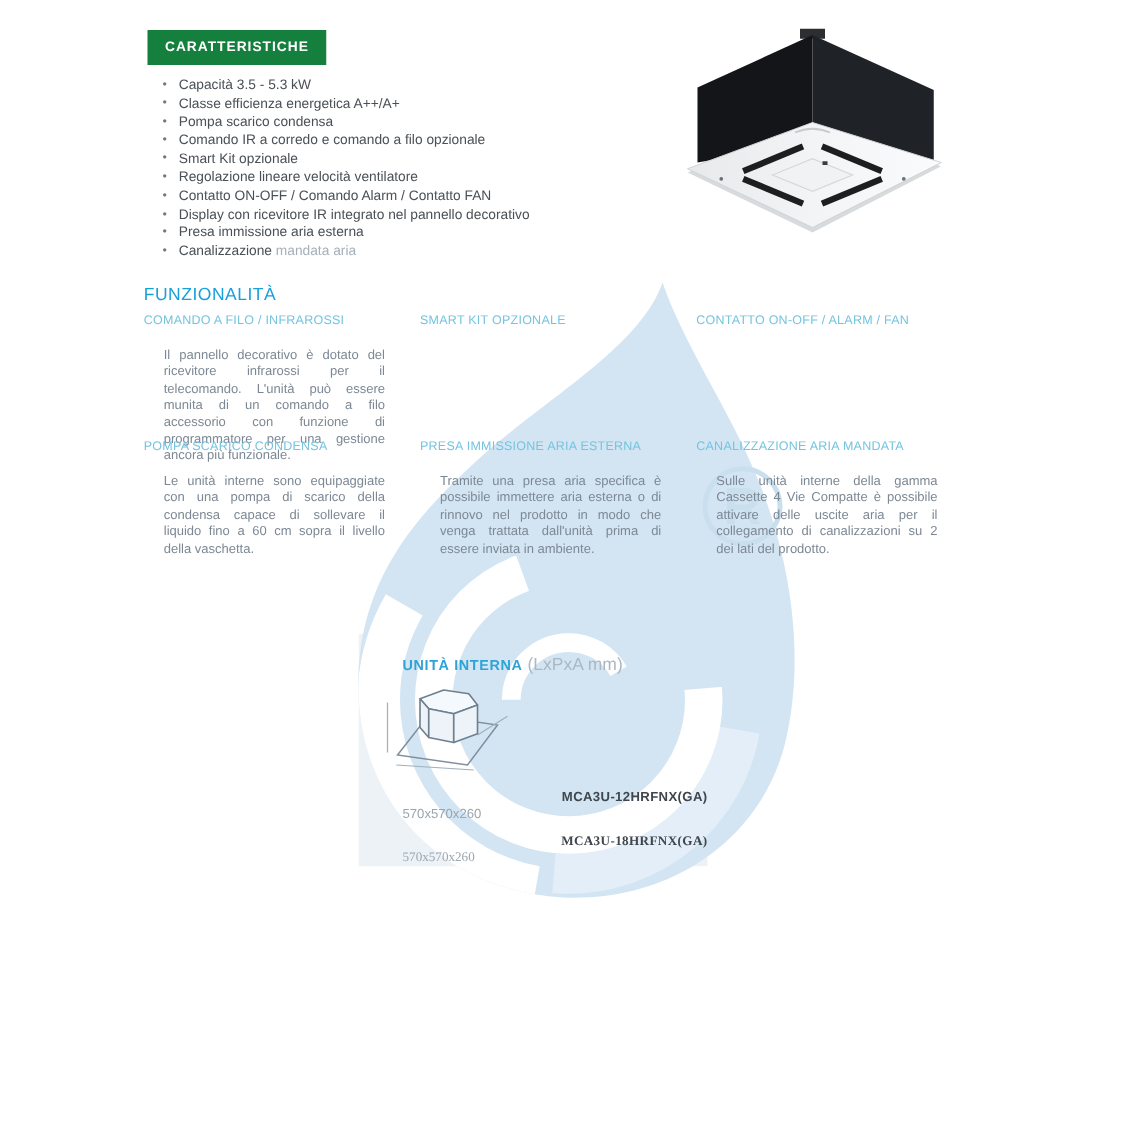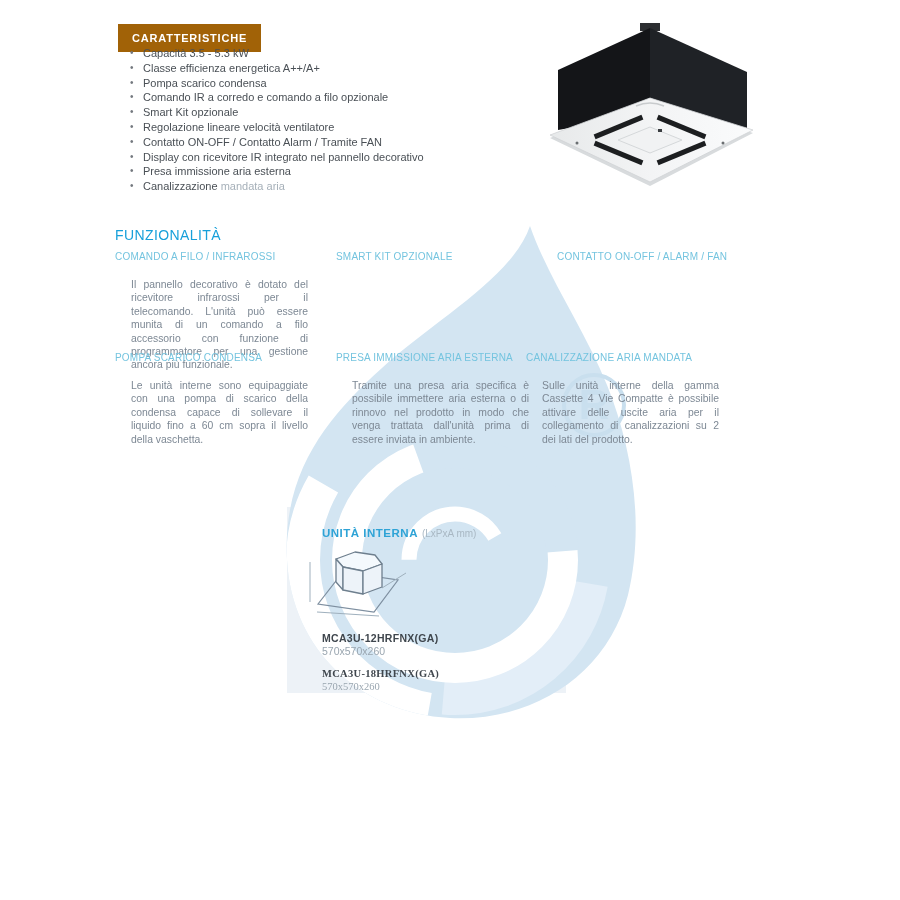--- a/index.html
+++ b/index.html
@@ -3,26 +3,26 @@
 <meta charset="utf-8">
 <style>
   html,body{margin:0;padding:0;background:#ffffff;}
   .page{
     position:relative;width:900px;height:900px;background:#ffffff;
     font-family:"Liberation Sans",sans-serif;overflow:hidden;
   }
   
   .badge{
     position:absolute;left:118px;top:24px;z-index:2;
-    background:#a16207;color:#ffffff;font-size:11px;font-weight:bold;
+    background:#15803d;color:#ffffff;font-size:11px;font-weight:bold;
     letter-spacing:.8px;padding:8px 14px;
   }
   
   .features{
-    position:absolute;left:143px;top:46px;z-index:2;
+    position:absolute;left:143px;top:61px;z-index:2;
     margin:0;padding:0;list-style:none;
   }
   .features li{
     position:relative;font-size:11px;line-height:14.8px;color:#4a5056;
   }
   .features li::before{
     content:"•";position:absolute;left:-13px;top:0;color:#74797f;font-size:10px;
   }
   .feat-light{color:#a6b0b9;}
   
@@ -38,38 +38,38 @@
     letter-spacing:.2px;white-space:nowrap;
   }
   .sec p{
     margin:16px;font-size:10.4px;line-height:13.4px;color:#7d8894;text-align:justify;
   }
   #sec-0{left:115px;top:251px;}
   #sec-1{left:336px;top:251px;}
   #sec-2{left:557px;top:251px;}
   #sec-3{left:115px;top:352px;}
   #sec-4{left:336px;top:352px;}
-  #sec-5{left:526px;top:352px;}
+  #sec-5{left:557px;top:352px;}
   
   .watermark{position:absolute;left:240px;top:200px;z-index:1;pointer-events:none;}
   
   .unit-box-bg{
     position:absolute;left:287px;top:507px;width:279px;height:186px;
     background:#edf2f7;z-index:0;
   }
   .unit-box{
     position:absolute;left:287px;top:507px;width:279px;height:186px;z-index:2;
     padding:16px 0 0 35px;box-sizing:border-box;
   }
   .ub-title{font-size:11.5px;font-weight:bold;color:#2ea3d6;letter-spacing:.5px;}
-  .ub-suffix{font-size:10px;font-weight:normal;color:#a9b8c4;margin-left:4px;}
+  .ub-suffix{font-size:14px;font-weight:normal;color:#a9b8c4;margin-left:4px;}
   .ub-drawing{margin:2px 0 0 -22px;display:block;}
   .model{margin-top:4px;}
   .model + .model{margin-top:9px;font-family:Liberation Serif, serif;}
-  .model-name{font-size:10.5px;font-weight:bold;color:#3f464d;letter-spacing:.3px;line-height:13px;}
+  .model-name{font-size:10.5px;font-weight:bold;color:#3f464d;letter-spacing:.3px;line-height:13px;text-align:right;}
   .model-dims{font-size:10.5px;color:#9aa6b0;line-height:13px;}
 </style>
 </head>
 <body>
 
 <div class="page">
 
   <svg class="watermark" width="420" height="560" viewBox="240 200 420 560">
     <defs>
       <clipPath id="dropclip">
@@ -96,21 +96,21 @@
 
   <div class="badge">CARATTERISTICHE</div>
 
   <ul class="features">
     <li>Capacità 3.5 - 5.3 kW</li>
     <li>Classe efficienza energetica A++/A+</li>
     <li>Pompa scarico condensa</li>
     <li>Comando IR a corredo e comando a filo opzionale</li>
     <li>Smart Kit opzionale</li>
     <li>Regolazione lineare velocità ventilatore</li>
-    <li>Contatto ON-OFF / Contatto Alarm / Tramite FAN</li>
+    <li>Contatto ON-OFF / Comando Alarm / Contatto FAN</li>
     <li>Display con ricevitore IR integrato nel pannello decorativo</li>
     <li>Presa immissione aria esterna</li>
     <li>
       <span>Canalizzazione</span><span class="feat-light"> mandata aria</span>
     </li>
   </ul>
 
   <svg class="photo" width="270" height="185" viewBox="520 16 270 185">
     <defs>
       <linearGradient id="panelGrad" x1="0" y1="0" x2="1" y2="0">

